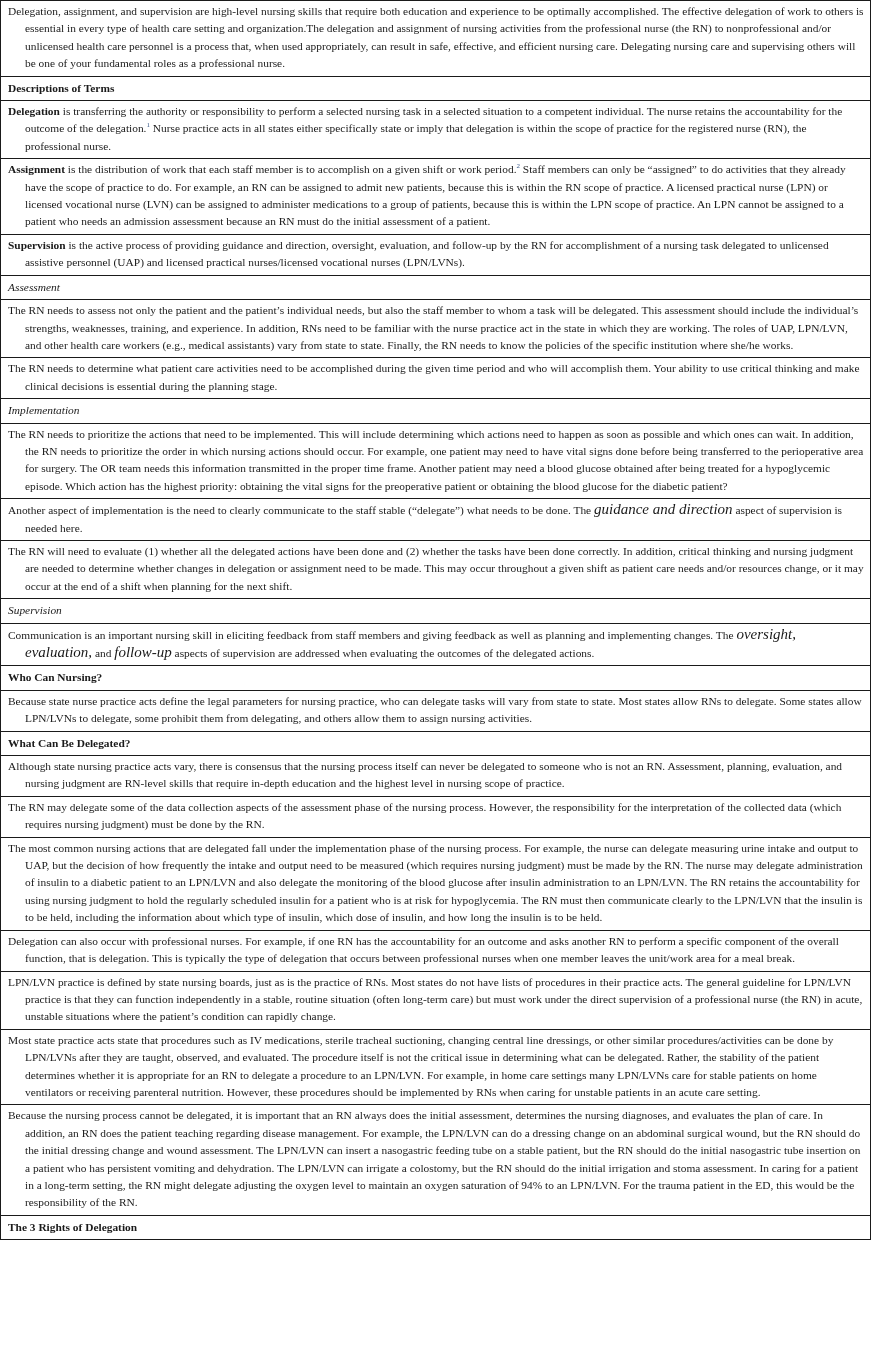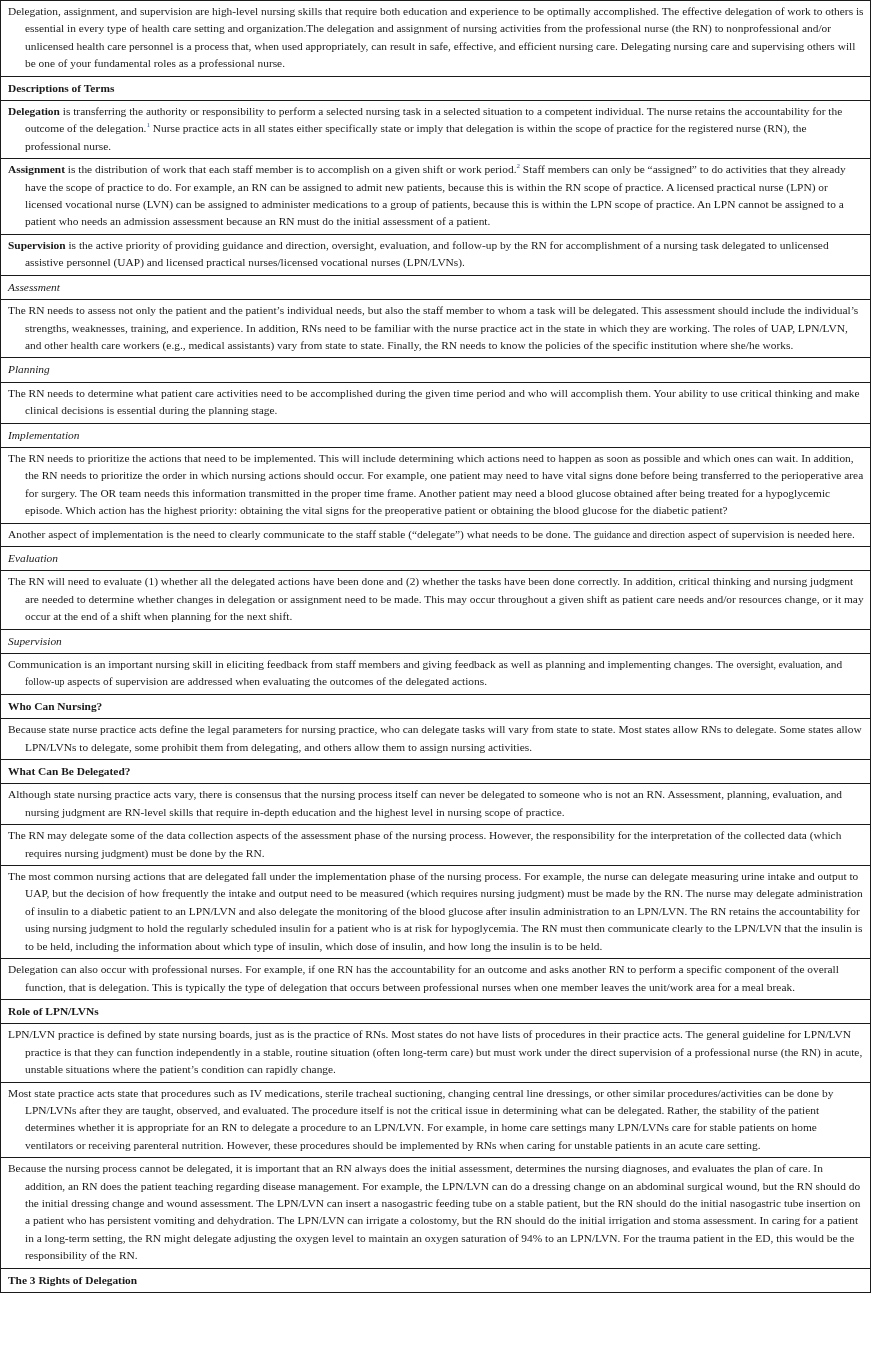--- a/index.html
+++ b/index.html
@@ -17,21 +17,21 @@
     padding: 2px 6px 3px 7px;
     vertical-align: top;
   }
   .doc td .para {
     padding-left: 17px;
     text-indent: -17px;
   }
   .row-heading td { font-weight: bold; padding-top: 3px; padding-bottom: 3px; }
   .row-subheading td { font-style: italic; padding-top: 3px; padding-bottom: 3px; }
   .lead { font-weight: bold; text-align: right; }
-  .em { font-size: 10px; }
+  .em { font-style: italic; font-size: 15px; }
   sup { font-size: 7px; line-height: 0; vertical-align: super; color: #3a5a8a; }
 </style>
 </head>
 <body>
 
 <table class="doc">
   <tbody id="doc-body">
       <tr class="row-paragraph">
         <td>
           <div class="para"><span>Delegation, assignment, and supervision are high-level nursing skills that require both education and experience to be optimally accomplished. The effective delegation of work to others is essential in every type of health care setting and organization.The delegation and assignment of nursing activities from the professional nurse (the RN) to nonprofessional and/or unlicensed health care personnel is a process that, when used appropriately, can result in safe, effective, and efficient nursing care. Delegating nursing care and supervising others will be one of your fundamental roles as a professional nurse.</span></div>
@@ -45,54 +45,48 @@
           <div class="para"><span class="lead">Delegation</span><span> is transferring the authority or responsibility to perform a selected nursing task in a selected situation to a competent individual. The nurse retains the accountability for the outcome of the delegation.</span><sup>1</sup><span> Nurse practice acts in all states either specifically state or imply that delegation is within the scope of practice for the registered nurse (RN), the professional nurse.</span></div>
         </td>
       </tr>
       <tr class="row-paragraph">
         <td>
           <div class="para"><span class="lead">Assignment</span><span> is the distribution of work that each staff member is to accomplish on a given shift or work period.</span><sup>2</sup><span> Staff members can only be “assigned” to do activities that they already have the scope of practice to do. For example, an RN can be assigned to admit new patients, because this is within the RN scope of practice. A licensed practical nurse (LPN) or licensed vocational nurse (LVN) can be assigned to administer medications to a group of patients, because this is within the LPN scope of practice. An LPN cannot be assigned to a patient who needs an admission assessment because an RN must do the initial assessment of a patient.</span></div>
         </td>
       </tr>
       <tr class="row-paragraph">
         <td>
-          <div class="para"><span class="lead">Supervision</span><span> is the active priority of providing guidance and direction, oversight, evaluation, and follow-up by the RN for accomplishment of a nursing task delegated to unlicensed assistive personnel (UAP) and licensed practical nurses/licensed vocational nurses (LPN/LVNs).</span></div>
+          <div class="para"><span class="lead">Supervision</span><span> is the active process of providing guidance and direction, oversight, evaluation, and follow-up by the RN for accomplishment of a nursing task delegated to unlicensed assistive personnel (UAP) and licensed practical nurses/licensed vocational nurses (LPN/LVNs).</span></div>
         </td>
       </tr>
       <tr class="row-subheading">
         <td>Assessment</td>
       </tr>
       <tr class="row-paragraph">
         <td>
           <div class="para"><span>The RN needs to assess not only the patient and the patient’s individual needs, but also the staff member to whom a task will be delegated. This assessment should include the individual’s strengths, weaknesses, training, and experience. In addition, RNs need to be familiar with the nurse practice act in the state in which they are working. The roles of UAP, LPN/LVN, and other health care workers (e.g., medical assistants) vary from state to state. Finally, the RN needs to know the policies of the specific institution where she/he works.</span></div>
         </td>
-      </tr>
-      <tr class="row-subheading">
-        <td>Planning</td>
       </tr>
       <tr class="row-paragraph">
         <td>
           <div class="para"><span>The RN needs to determine what patient care activities need to be accomplished during the given time period and who will accomplish them. Your ability to use critical thinking and make clinical decisions is essential during the planning stage.</span></div>
         </td>
       </tr>
       <tr class="row-subheading">
         <td>Implementation</td>
       </tr>
       <tr class="row-paragraph">
         <td>
           <div class="para"><span>The RN needs to prioritize the actions that need to be implemented. This will include determining which actions need to happen as soon as possible and which ones can wait. In addition, the RN needs to prioritize the order in which nursing actions should occur. For example, one patient may need to have vital signs done before being transferred to the perioperative area for surgery. The OR team needs this information transmitted in the proper time frame. Another patient may need a blood glucose obtained after being treated for a hypoglycemic episode. Which action has the highest priority: obtaining the vital signs for the preoperative patient or obtaining the blood glucose for the diabetic patient?</span></div>
         </td>
       </tr>
       <tr class="row-paragraph">
         <td>
           <div class="para"><span>Another aspect of implementation is the need to clearly communicate to the staff stable (“delegate”) what needs to be done. The </span><span class="em">guidance and direction</span><span> aspect of supervision is needed here.</span></div>
         </td>
-      </tr>
-      <tr class="row-subheading">
-        <td>Evaluation</td>
       </tr>
       <tr class="row-paragraph">
         <td>
           <div class="para"><span>The RN will need to evaluate (1) whether all the delegated actions have been done and (2) whether the tasks have been done correctly. In addition, critical thinking and nursing judgment are needed to determine whether changes in delegation or assignment need to be made. This may occur throughout a given shift as patient care needs and/or resources change, or it may occur at the end of a shift when planning for the next shift.</span></div>
         </td>
       </tr>
       <tr class="row-subheading">
         <td>Supervision</td>
       </tr>
       <tr class="row-paragraph">
@@ -124,23 +118,20 @@
       <tr class="row-paragraph">
         <td>
           <div class="para"><span>The most common nursing actions that are delegated fall under the implementation phase of the nursing process. For example, the nurse can delegate measuring urine intake and output to UAP, but the decision of how frequently the intake and output need to be measured (which requires nursing judgment) must be made by the RN. The nurse may delegate administration of insulin to a diabetic patient to an LPN/LVN and also delegate the monitoring of the blood glucose after insulin administration to an LPN/LVN. The RN retains the accountability for using nursing judgment to hold the regularly scheduled insulin for a patient who is at risk for hypoglycemia. The RN must then communicate clearly to the LPN/LVN that the insulin is to be held, including the information about which type of insulin, which dose of insulin, and how long the insulin is to be held.</span></div>
         </td>
       </tr>
       <tr class="row-paragraph">
         <td>
           <div class="para"><span>Delegation can also occur with professional nurses. For example, if one RN has the accountability for an outcome and asks another RN to perform a specific component of the overall function, that is delegation. This is typically the type of delegation that occurs between professional nurses when one member leaves the unit/work area for a meal break.</span></div>
         </td>
       </tr>
-      <tr class="row-heading">
-        <td>Role of LPN/LVNs</td>
-      </tr>
       <tr class="row-paragraph">
         <td>
           <div class="para"><span>LPN/LVN practice is defined by state nursing boards, just as is the practice of RNs. Most states do not have lists of procedures in their practice acts. The general guideline for LPN/LVN practice is that they can function independently in a stable, routine situation (often long-term care) but must work under the direct supervision of a professional nurse (the RN) in acute, unstable situations where the patient’s condition can rapidly change.</span></div>
         </td>
       </tr>
       <tr class="row-paragraph">
         <td>
           <div class="para"><span>Most state practice acts state that procedures such as IV medications, sterile tracheal suctioning, changing central line dressings, or other similar procedures/activities can be done by LPN/LVNs after they are taught, observed, and evaluated. The procedure itself is not the critical issue in determining what can be delegated. Rather, the stability of the patient determines whether it is appropriate for an RN to delegate a procedure to an LPN/LVN. For example, in home care settings many LPN/LVNs care for stable patients on home ventilators or receiving parenteral nutrition. However, these procedures should be implemented by RNs when caring for unstable patients in an acute care setting.</span></div>
         </td>
       </tr>

